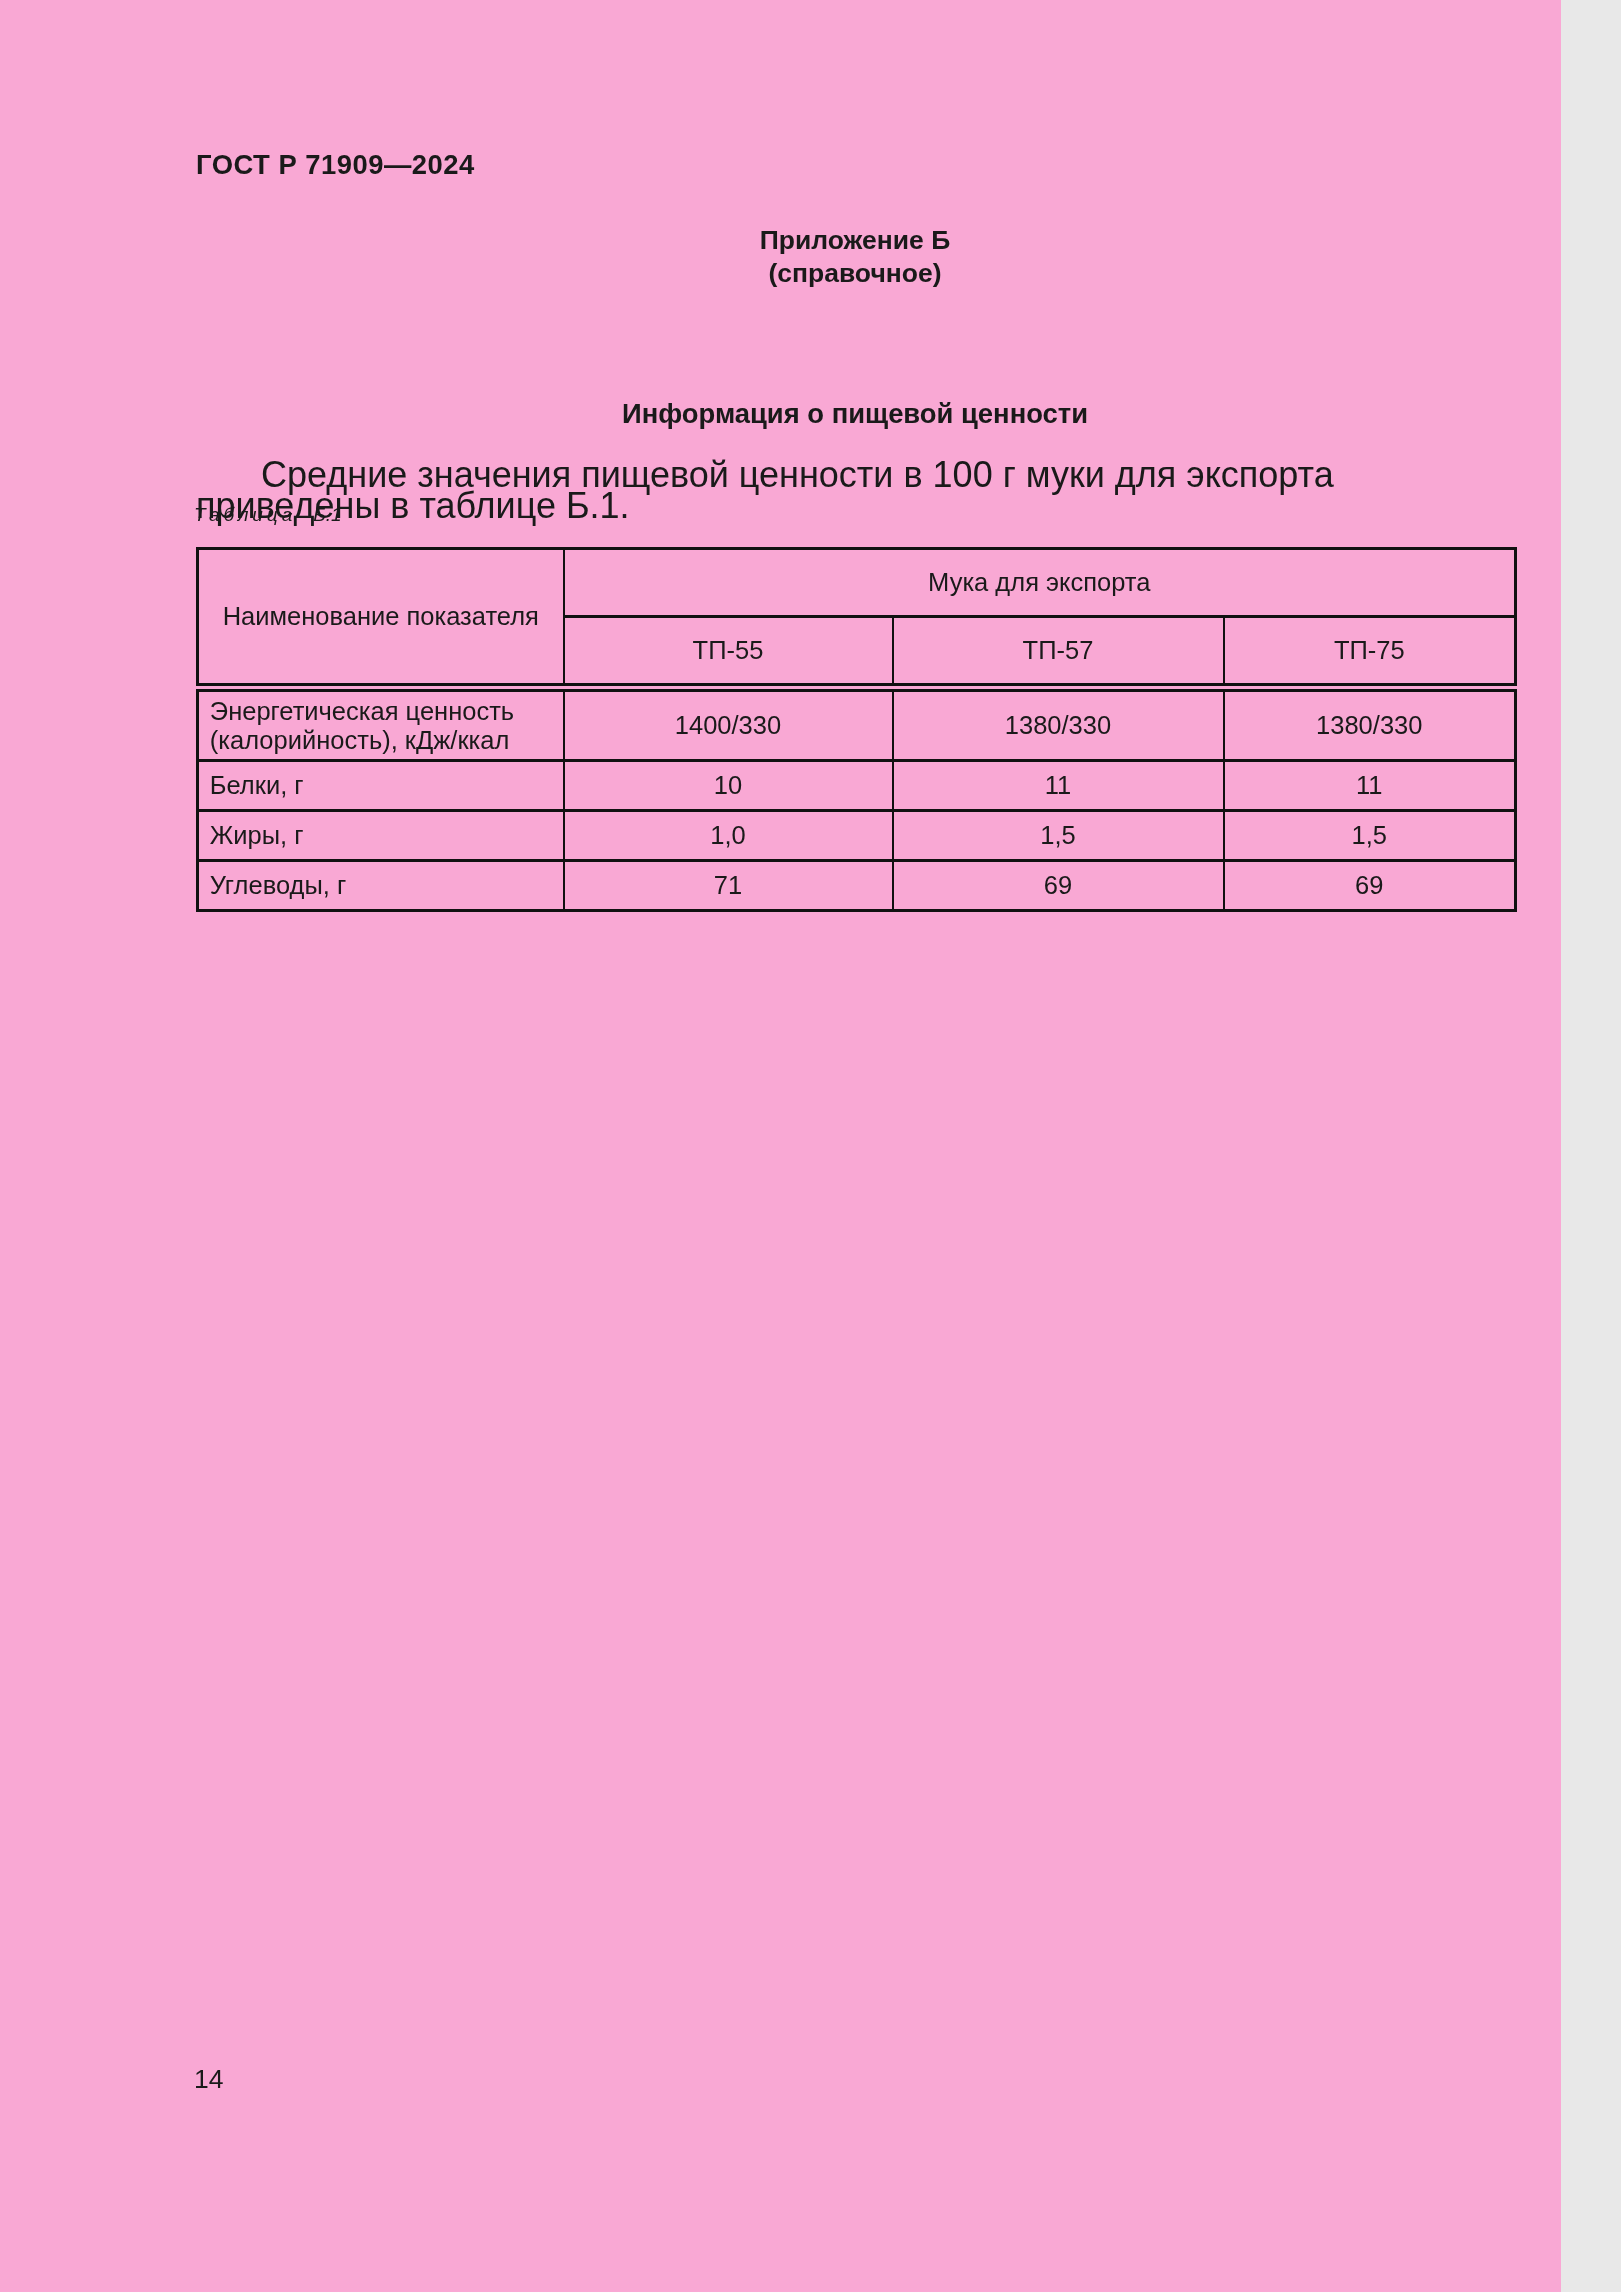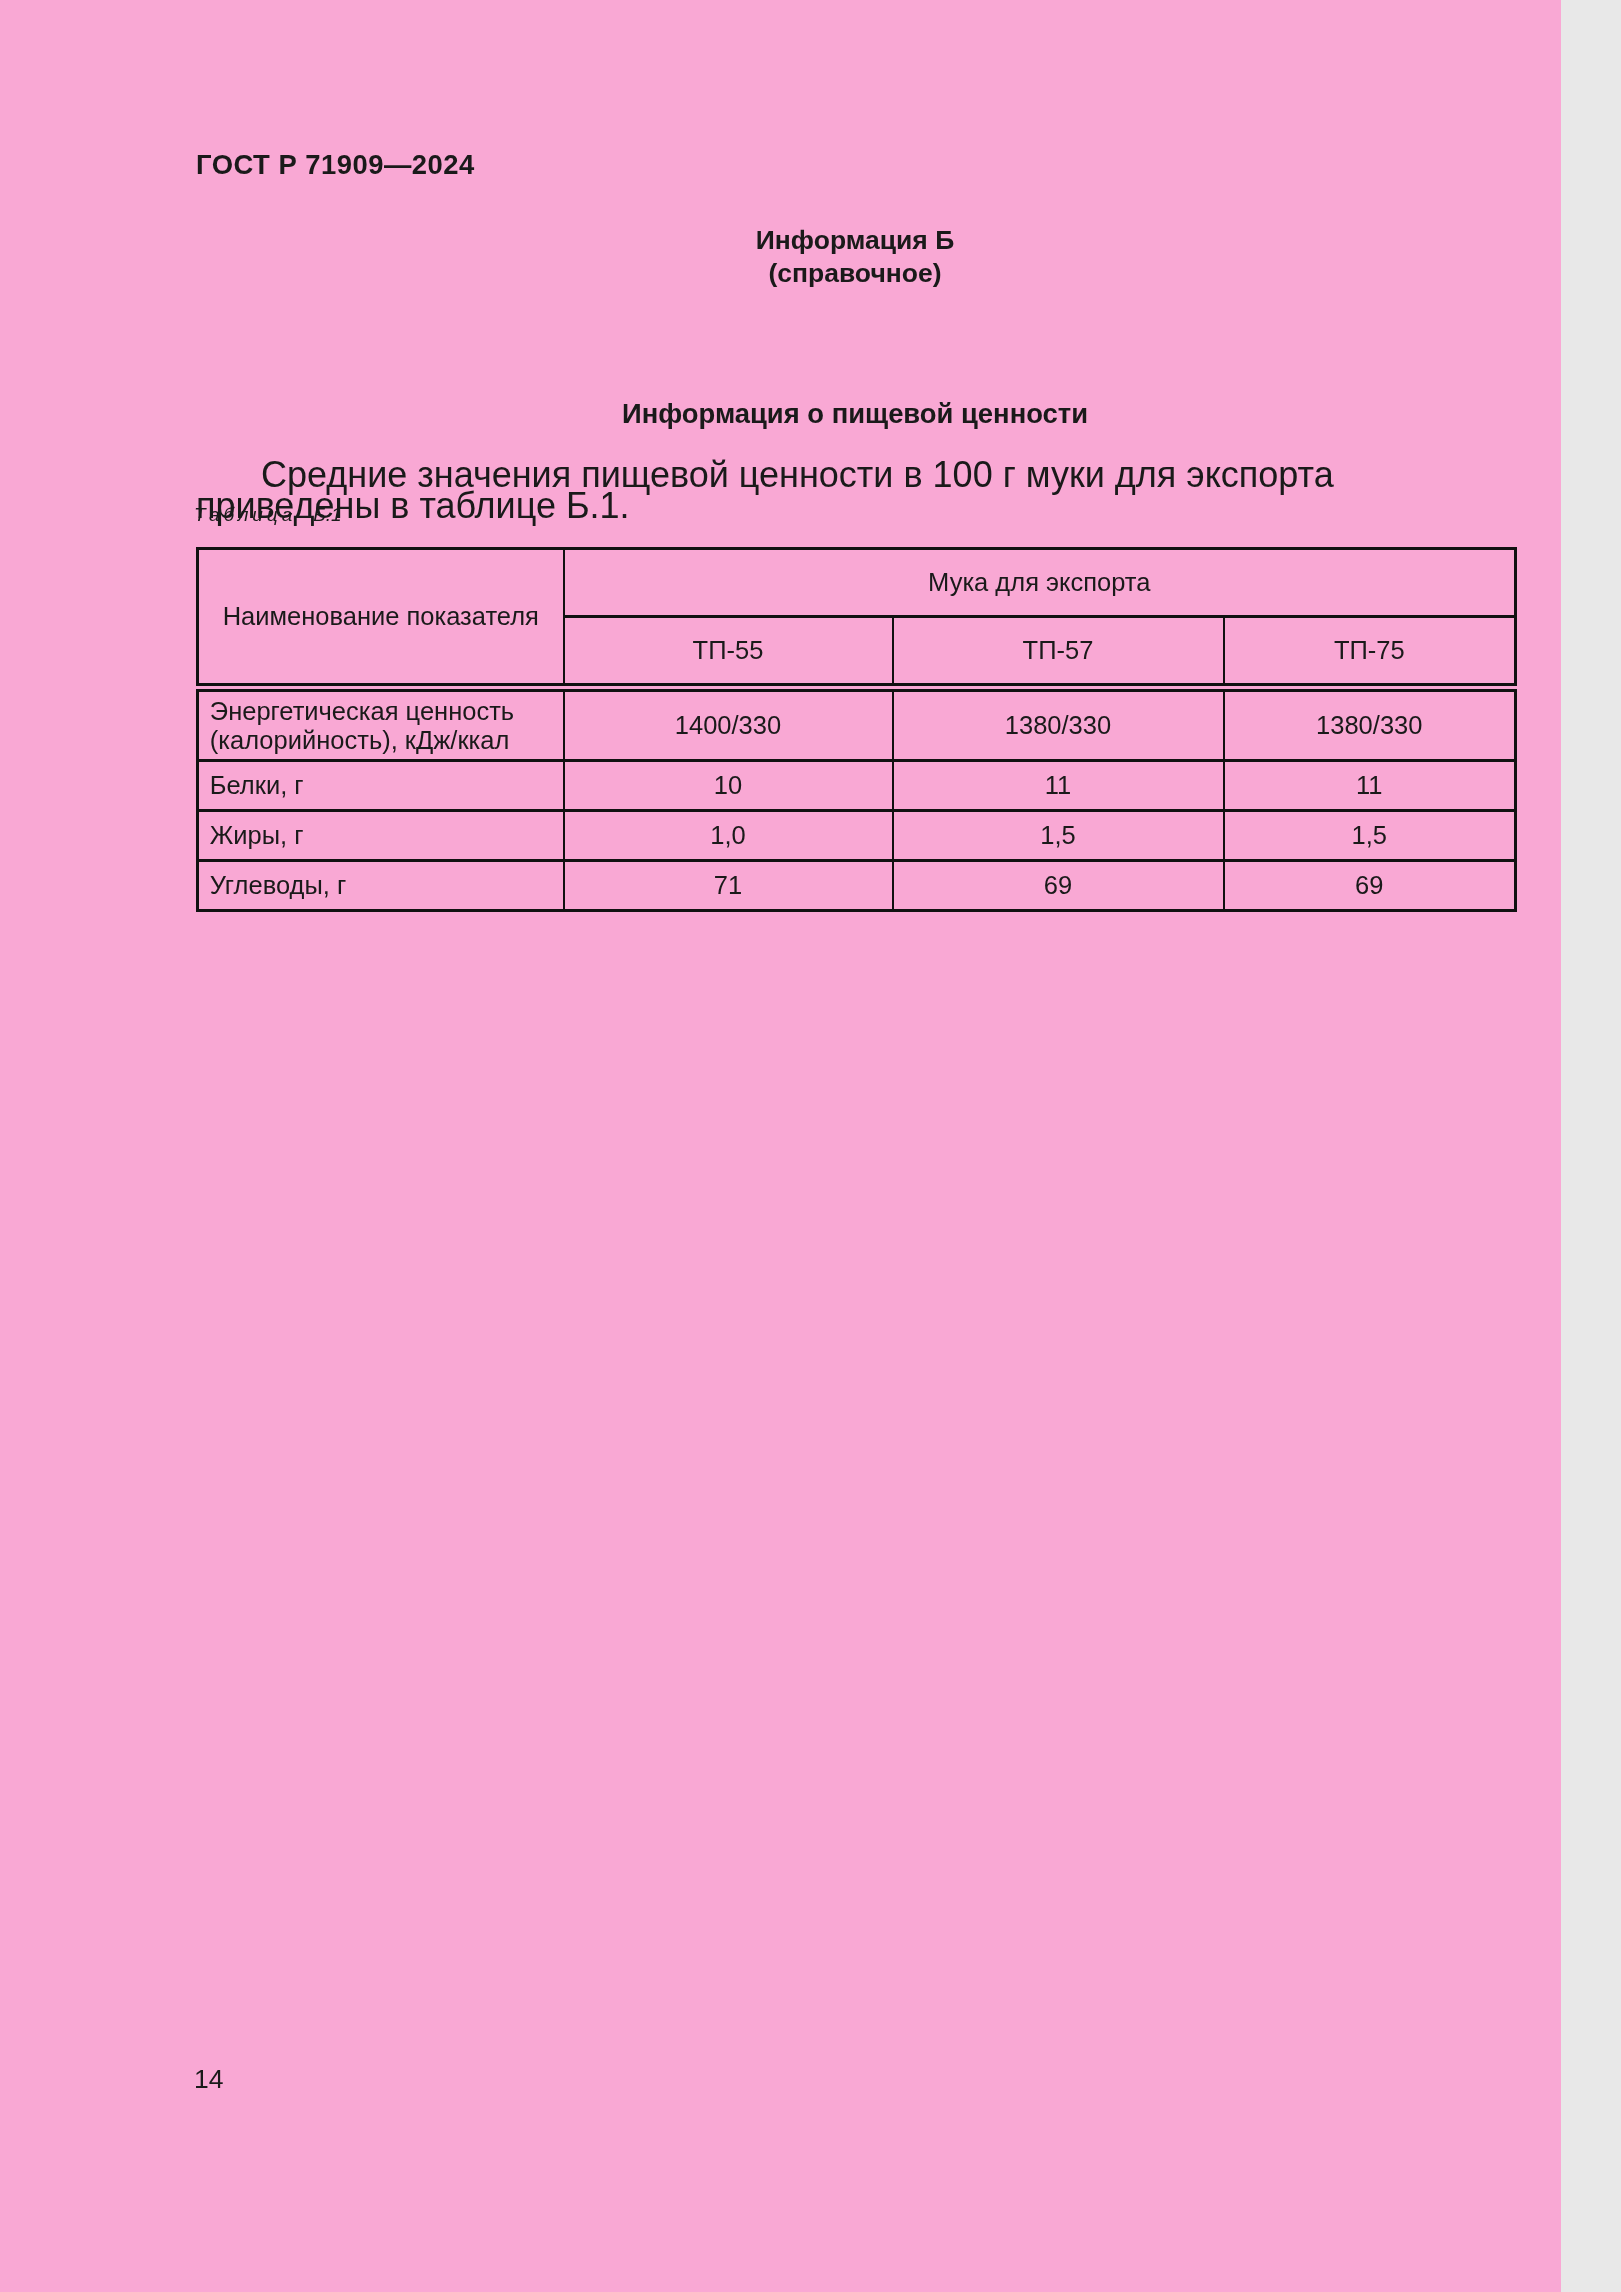--- a/index.html
+++ b/index.html
@@ -121,21 +121,21 @@
   }
 </style>
 </head>
 <body>
 
 <div class="page">
 
   <div class="doc-code">ГОСТ Р 71909—2024</div>
 
   <div class="appendix">
-    <div>Информация Б</div>
+    <div>Приложение Б</div>
     <div>(справочное)</div>
   </div>
 
   <h1 class="section-heading">Информация о пищевой ценности</h1>
 
   <p class="para">Средние значения пищевой ценности в 100 г муки для экспорта приведены в таблице Б.1.</p>
 
   <div class="table-label">
     <span class="spread">Таблица</span>
     <span class="num">Б.1</span>

